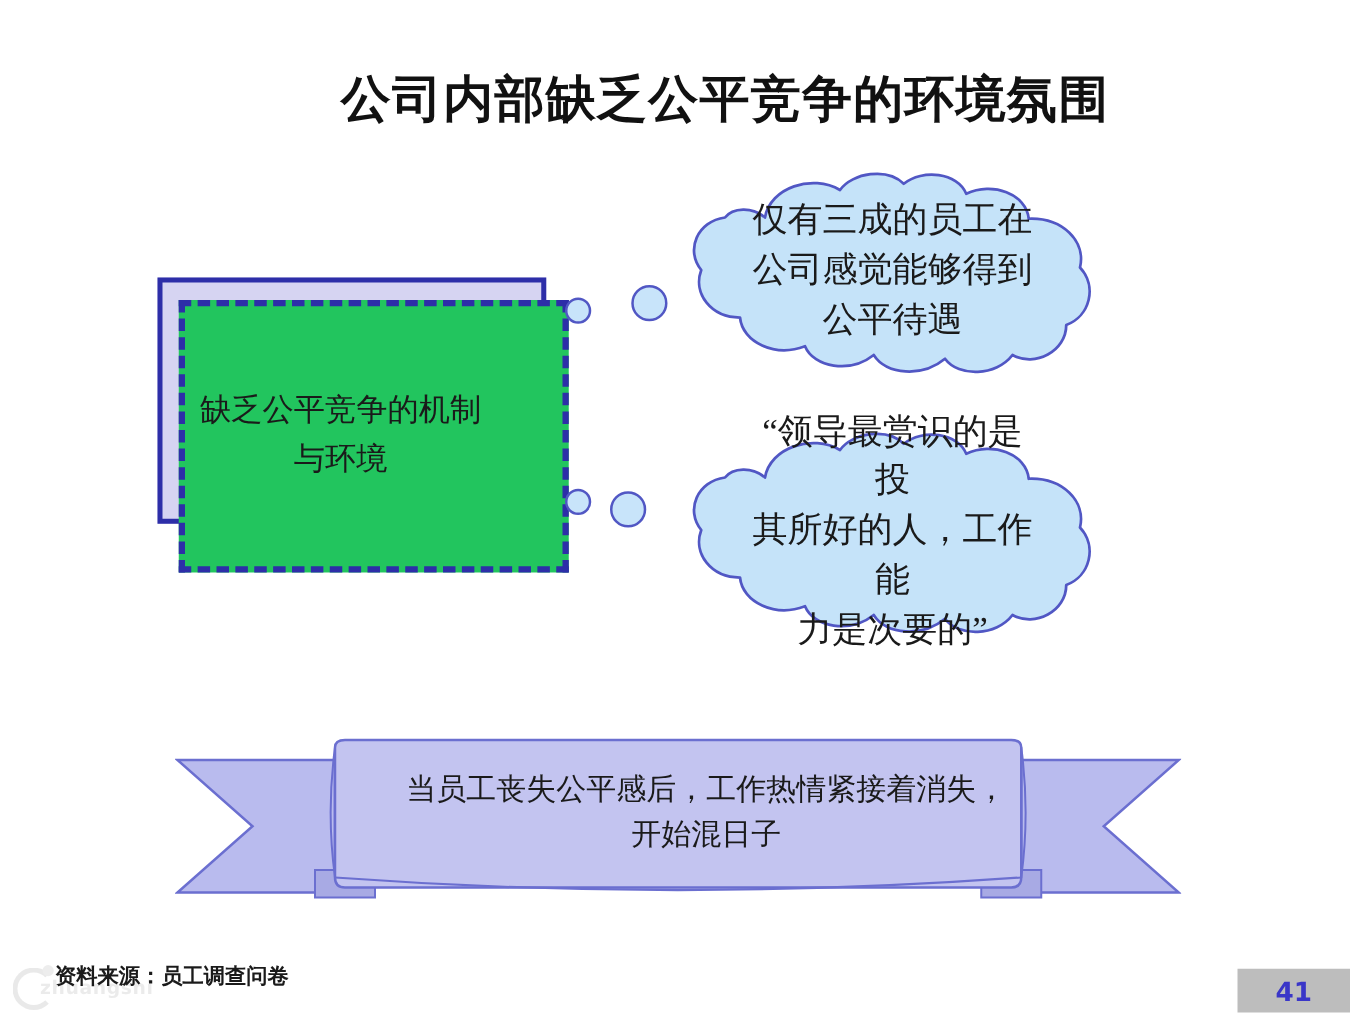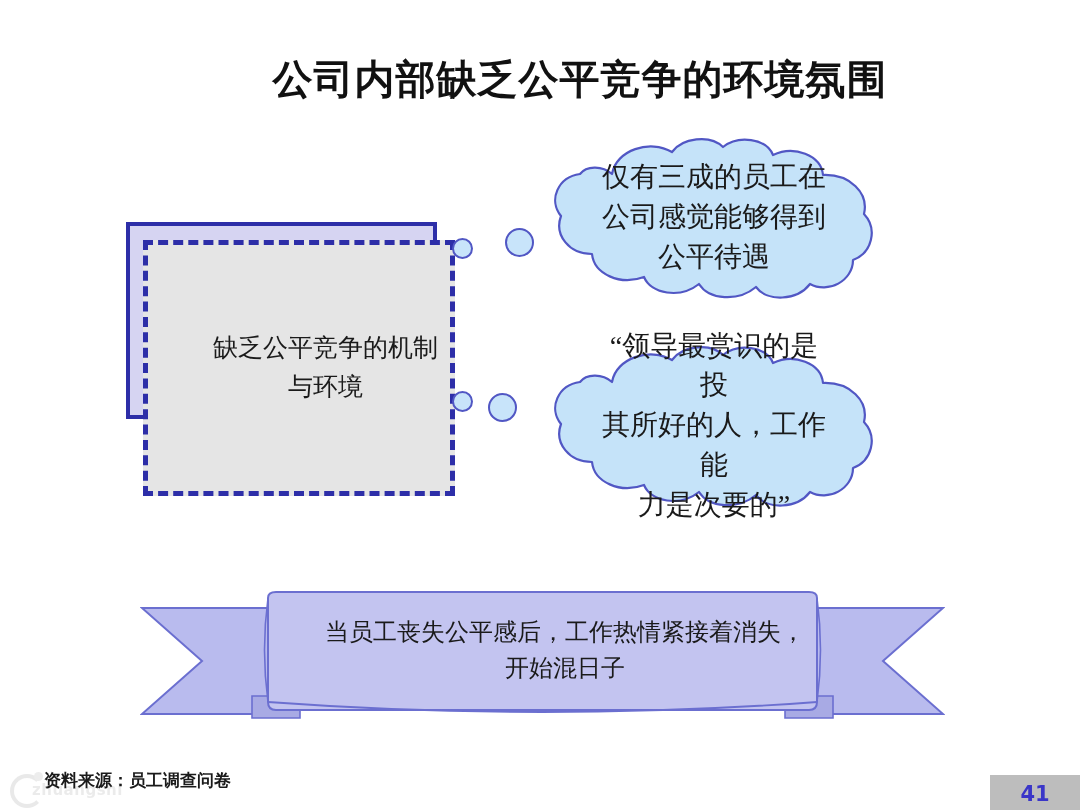--- a/index.html
+++ b/index.html
@@ -46,27 +46,27 @@
     height: 197px;
     background: #d6d4f2;
     border: 4px solid #2d2ea8;
     box-sizing: border-box;
   }
   #concept-box {
     position: absolute;
     left: 143px;
     top: 240px;
     width: 312px;
-    height: 256px;
-    background: #e5e5e5;
+    height: 218px;
+    background: #22c55e;
     border: 5px dashed #2d2ea8;
     box-sizing: border-box;
     display: flex;
     align-items: center;
-    justify-content: flex-end;
+    justify-content: flex-start;
   }
   #concept-box .boxtext {
     font-size: 25px;
     line-height: 1.55;
     color: #1a1a1a;
     text-align: center;
     padding: 0 12px;
     white-space: pre-line;
   }
 

